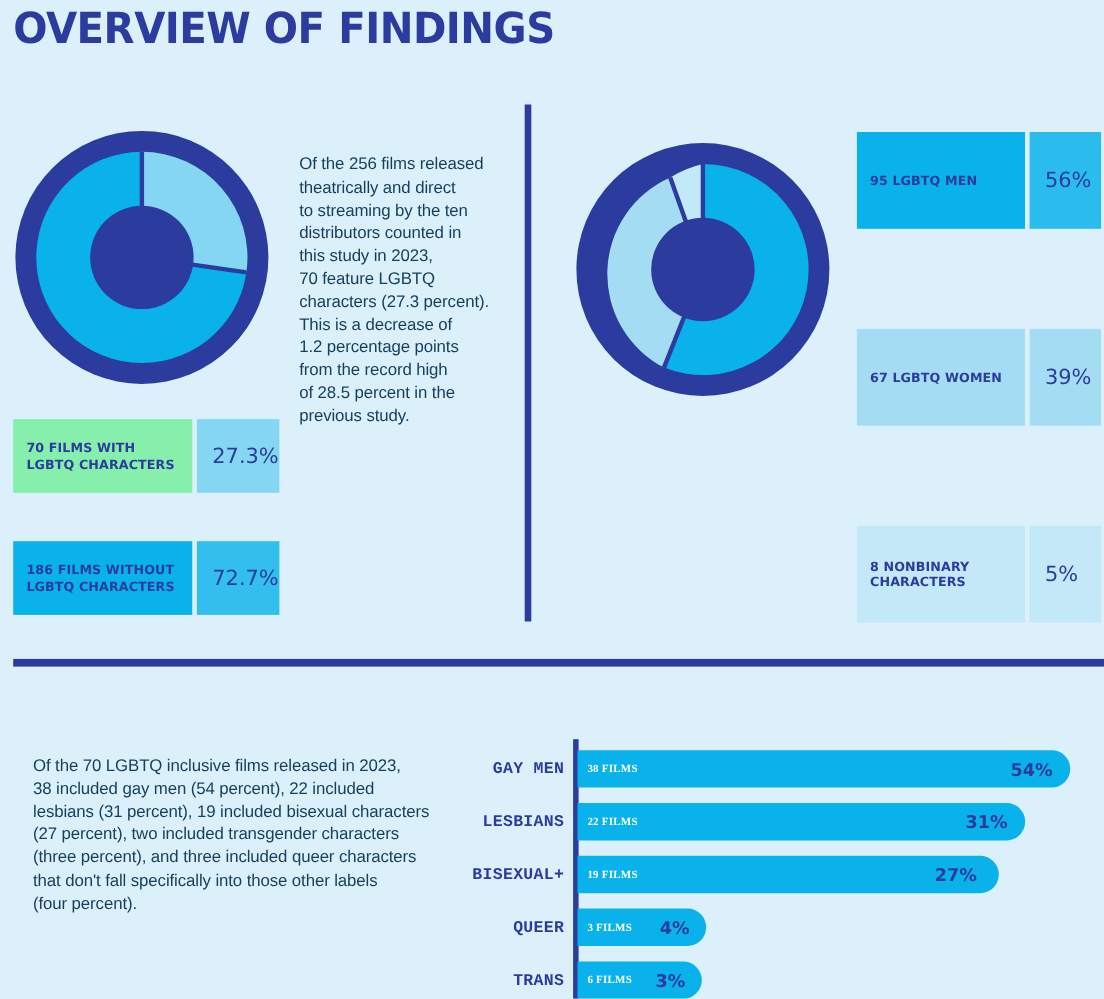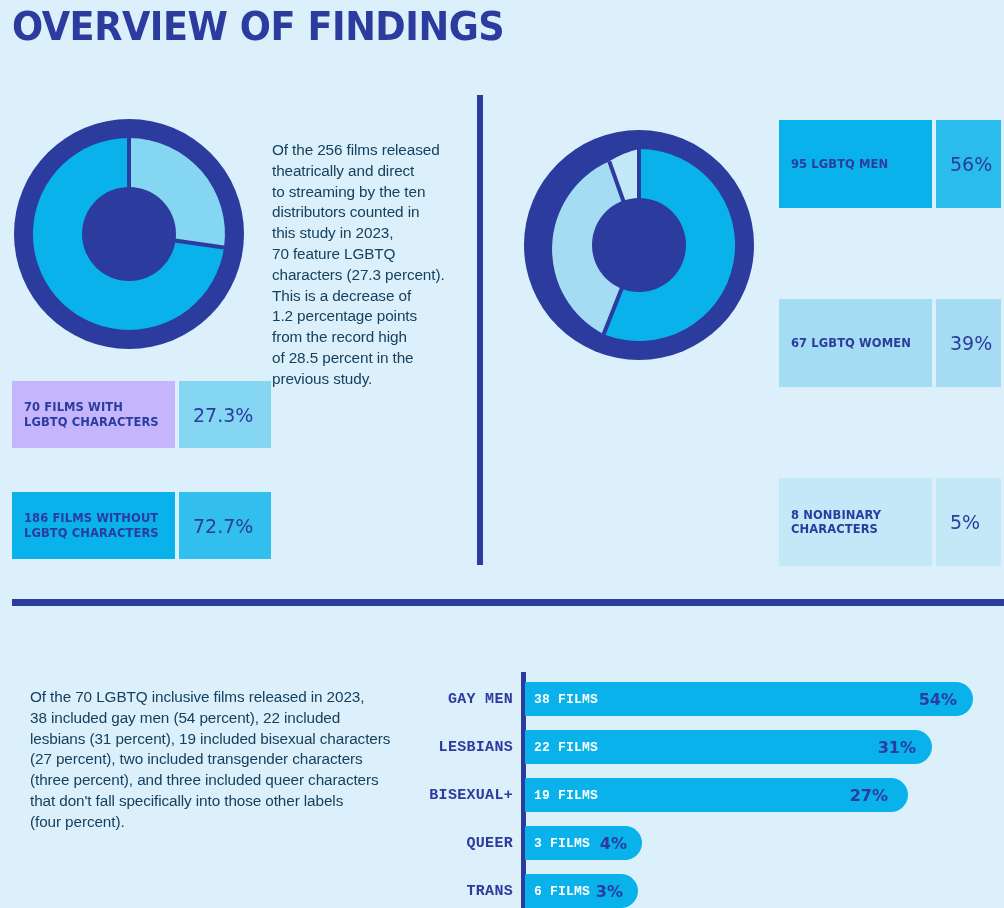--- a/index.html
+++ b/index.html
@@ -107,21 +107,21 @@
     font-size: 19px;
     color: #2B3B9E;
     padding-left: 14px;
     box-sizing: border-box;
   }
 
   
   #legend-films { left: 12px; top: 381px; }
   #legend-films .legend-row { height: 67px; }
   #legend-films .legend-label { width: 163px; }
-  #legend-films .legend-value { width: 92px; }
+  #legend-films .legend-value { width: 75px; }
   #legend-films .gap { width: 4px; background: #DCF0FB; }
 
   
   #legend-characters { left: 779px; top: 120px; }
   #legend-characters .legend-row { height: 88px; }
   #legend-characters .legend-label { width: 153px; }
   #legend-characters .legend-value { width: 65px; }
   #legend-characters .gap { width: 4px; background: #DCF0FB; }
   #legend-characters .row-gap { height: 3px; background: #DCF0FB; }
 
@@ -169,23 +169,23 @@
     height: 34px;
     background: #09B2EA;
     border-radius: 0 17px 17px 0;
     display: flex;
     align-items: center;
     box-sizing: border-box;
   }
   .bar-count {
     position: absolute;
     left: 9px;
-    font-family: Liberation Mono, monospace;
-    font-weight: bold;
-    font-size: 13px;
+    font-family: Liberation Serif, serif;
+    font-weight: bold;
+    font-size: 10px;
     color: #FFFFFF;
     letter-spacing: 0.2px;
     white-space: nowrap;
   }
   .bar-pct {
     position: absolute;
     font-family: "DejaVu Sans", sans-serif;
     font-weight: bold;
     font-size: 16px;
     color: #2B3B9E;
@@ -224,21 +224,21 @@
 70 feature LGBTQ
 characters (27.3 percent).
 This is a decrease of
 1.2 percentage points
 from the record high
 of 28.5 percent in the
 previous study.</div>
 
   <div class="legend-table" id="legend-films">
     <div class="legend-row">
-      <div class="legend-label" style="background:#c4b5fd">70 FILMS WITH
+      <div class="legend-label" style="background:#86efac">70 FILMS WITH
 LGBTQ CHARACTERS</div>
       <div class="gap"></div>
       <div class="legend-value" style="background:#85D6F2">27.3%</div>
     </div>
     <div class="legend-row">
       <div class="legend-label" style="background:#09B2EA">186 FILMS WITHOUT
 LGBTQ CHARACTERS</div>
       <div class="gap"></div>
       <div class="legend-value" style="background:#32BFEE">72.7%</div>
     </div>

